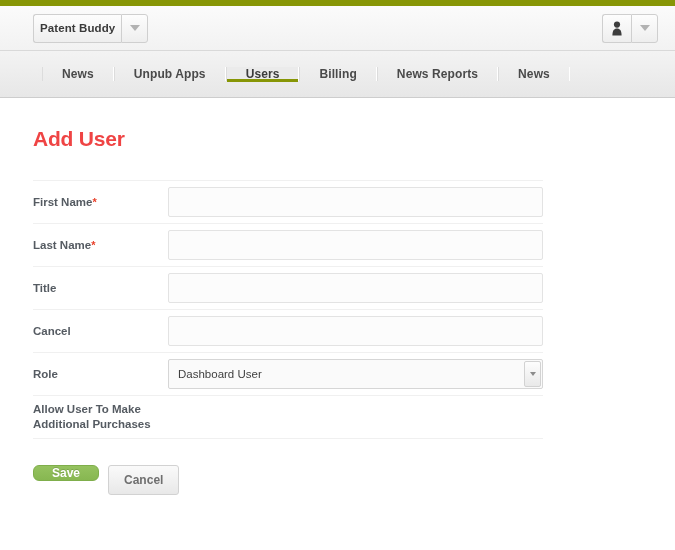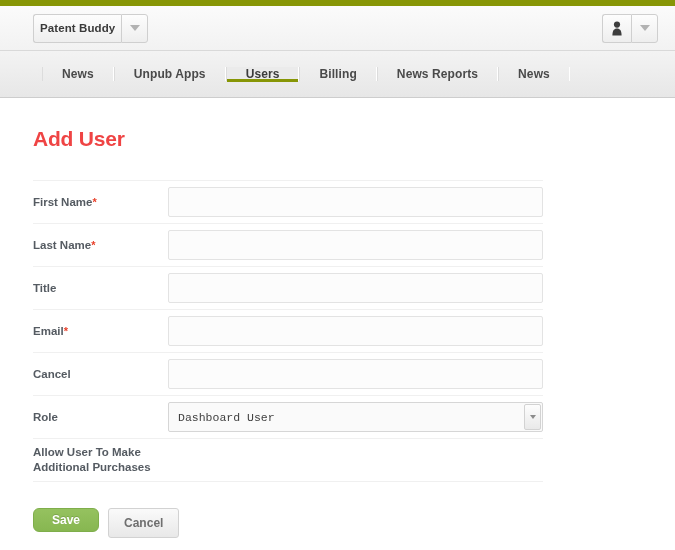--- a/index.html
+++ b/index.html
@@ -157,21 +157,21 @@
     border: 1px solid #e3e3e3;
     background: #fcfcfc;
     border-radius: 2px;
     font-size: 12px;
     color: #444;
     padding: 0 8px;
     font-family: "Liberation Sans", sans-serif;
     outline: none;
   }
 
-  .select-wrap { position: relative; width: 375px; height: 30px; font-family: Liberation Mono, monospace; }
+  .select-wrap { position: relative; width: 375px; height: 30px; }
   .select-box {
     width: 375px;
     height: 30px;
     border: 1px solid #d6d6d6;
     background: #fafafa;
     border-radius: 2px;
     font-size: 11.5px;
     color: #3f3f3f;
     display: flex;
     align-items: center;
@@ -202,21 +202,21 @@
     gap: 9px;
   }
   .btn-save {
     background: linear-gradient(to bottom,#95c25f 0%, #87b751 100%);
     border: 1px solid #7fae4b;
     color: #ffffff;
     font-weight: bold;
     font-size: 12px;
     border-radius: 6px;
     padding: 0 18px;
-    height: 24px;
+    height: 16px;
     cursor: pointer;
     text-shadow: 0 -1px 0 rgba(0,0,0,.15);
     font-family: "Liberation Sans", sans-serif;
   }
   .btn-cancel {
     background: linear-gradient(to bottom,#fafafa 0%, #e8e8e8 100%);
     border: 1px solid #d2d2d2;
     color: #6f6f6f;
     font-weight: bold;
     font-size: 12px;
@@ -286,28 +286,20 @@
       </div>
     </div>
 
     <div class="form-row">
       <div class="label-cell">Title</div>
       <div class="field-cell">
         <input class="text-input" type="text" value="" style="">
       </div>
     </div>
 
-    <div class="form-row">
-      <div class="label-cell">
-        <span>Email</span><span class="req">*</span>
-      </div>
-      <div class="field-cell">
-        <input class="text-input" type="text" value="" style="">
-      </div>
-    </div>
 
     <div class="form-row">
       <div class="label-cell">Cancel</div>
       <div class="field-cell">
         <input class="text-input" type="text" value="" style="">
       </div>
     </div>
 
     <div class="form-row">
       <div class="label-cell">Role</div>

